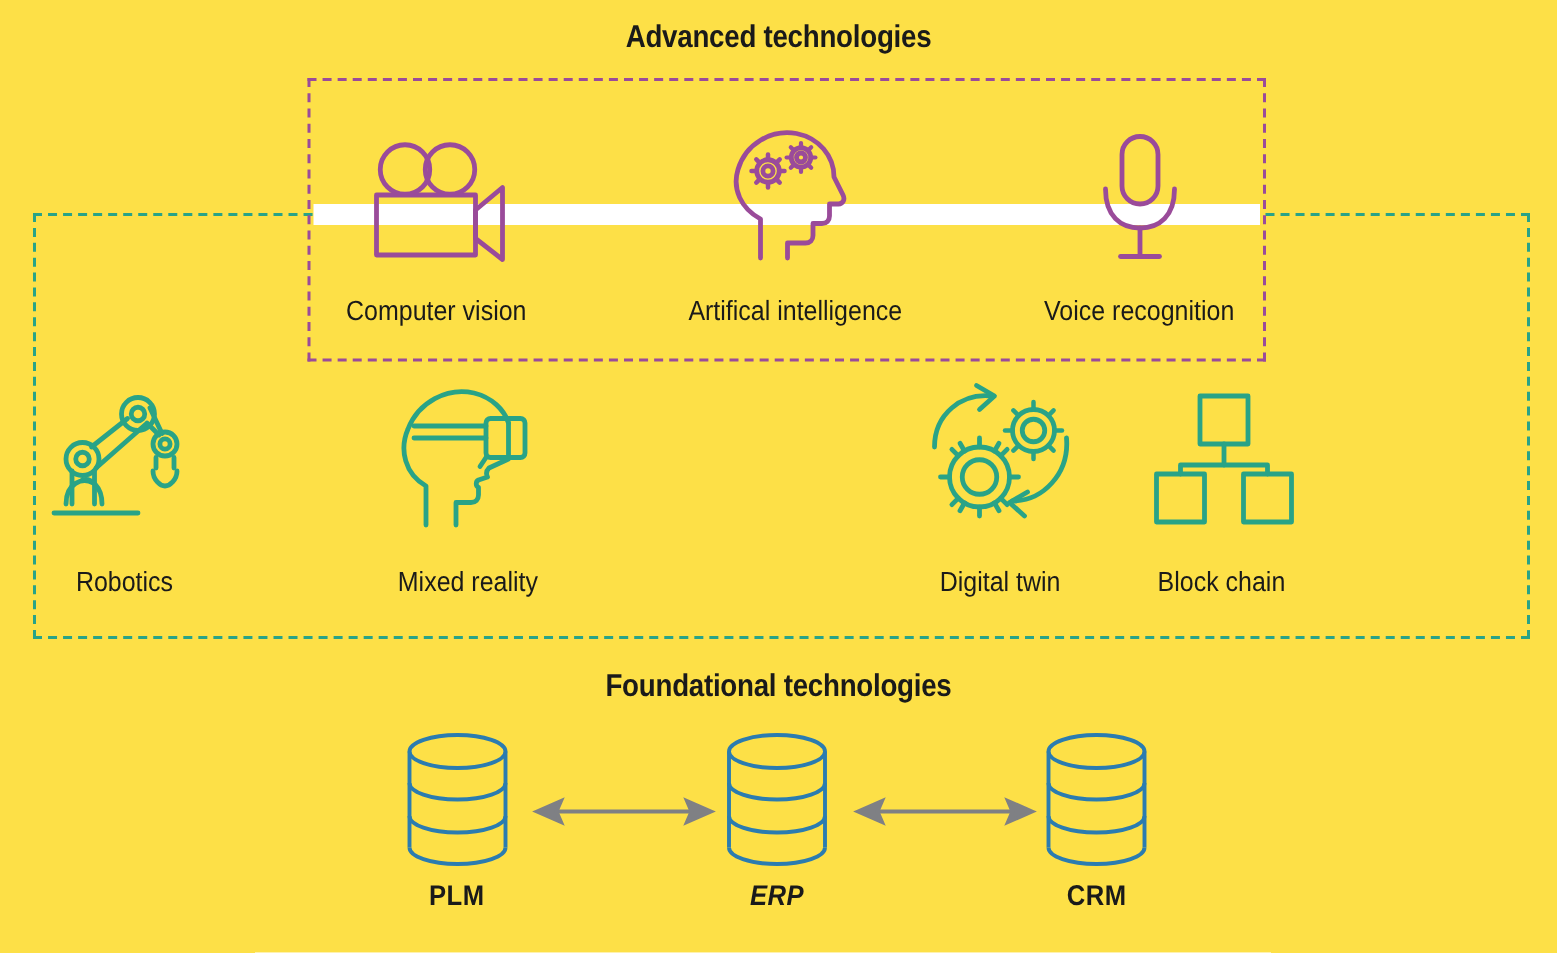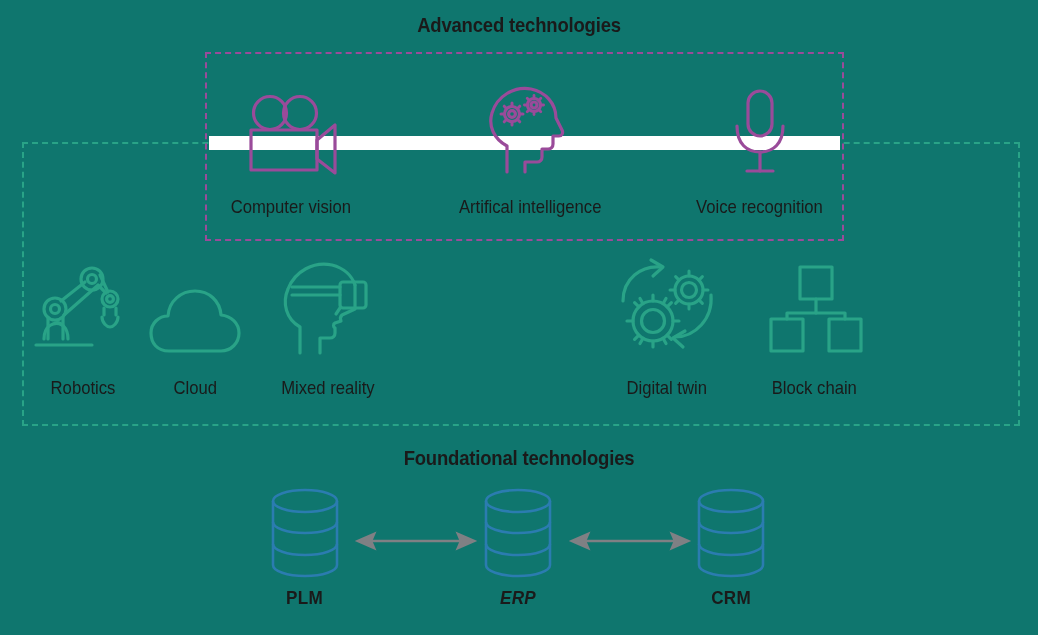--- a/index.html
+++ b/index.html
@@ -4,21 +4,21 @@
 <style>
   html,body{margin:0;padding:0;background:#ffffff;}
   body{
     font-family:"Liberation Sans", sans-serif;
     -webkit-font-smoothing:antialiased;
   }
   #stage{
     position:relative;
     width:1038px;
     height:635px;
-    background:#0f766e;
+    background:#fde047;
     overflow:hidden;
   }
 
   
   .section-title{
     position:absolute;
     left:0; width:100%;
     text-align:center;
     font-weight:bold;
     font-size:21px;
@@ -58,21 +58,21 @@
     z-index:2;
   }
 
   
   .cell{
     position:absolute;
     z-index:4;
     display:flex;
     flex-direction:column;
     align-items:center;
-    justify-content:flex-end;
+    justify-content:space-between;
     gap:12px;
   }
   .cell .art{
     display:flex;
     align-items:flex-end;
     justify-content:center;
     height:96px;
   }
   .cell .lab{
     margin-top:9px;
@@ -214,32 +214,22 @@
           <path d="M14 58 L14 80 M29 58 L29 80"></path>
           <path d="M10 80 C10 66 21 62 28 66"></path>
           <path d="M34 80 C34 68 26 62 21 64"></path>
           <path d="M2 86 L58 86"></path>
         </g>
       </svg>
     </div>
     <div class="lab">Robotics</div>
   </div>
 
-  <div class="cell row-found" style="left:145px;width:100px;">
-    <div class="art">
-      <svg width="96" height="72" viewBox="0 0 96 72">
-        <path d="M22 66 C10 66 4 58 4 48 C4 38 12 31 21 31
-                 C22 16 34 6 48 6 C62 6 73 16 74 30
-                 C84 31 92 38 92 48 C92 58 84 66 74 66 Z" fill="none" stroke="#29a387" stroke-width="3.2" stroke-linejoin="round"></path>
-      </svg>
-    </div>
-    <div class="lab">Cloud</div>
-  </div>
-
-  <div class="cell row-found" style="left:258px;width:140px;">
+
+  <div class="cell row-found" style="left:242px;width:140px;">
     <div class="art">
       <svg width="100" height="100" viewBox="0 0 100 100">
         <g fill="none" stroke="#29a387" stroke-width="3.2" stroke-linejoin="round" stroke-linecap="round">
           <path d="M22 96 L22 70 C8 62 4 46 10 32 C17 14 36 4 54 8
                    C66 11 74 19 77 28"></path>
           <path d="M77 28 L77 52 L64 58 C62 60 62 62 63 64 L57 66
                    C55 67 55 70 57 71 L57 76 C57 79 55 81 52 81 L42 81 L42 96"></path>
           <rect x="62" y="25" width="26" height="26" rx="3"></rect>
           <path d="M14 30 L62 30 M14 38 L62 38"></path>
           <path d="M62 51 L58 57"></path>

